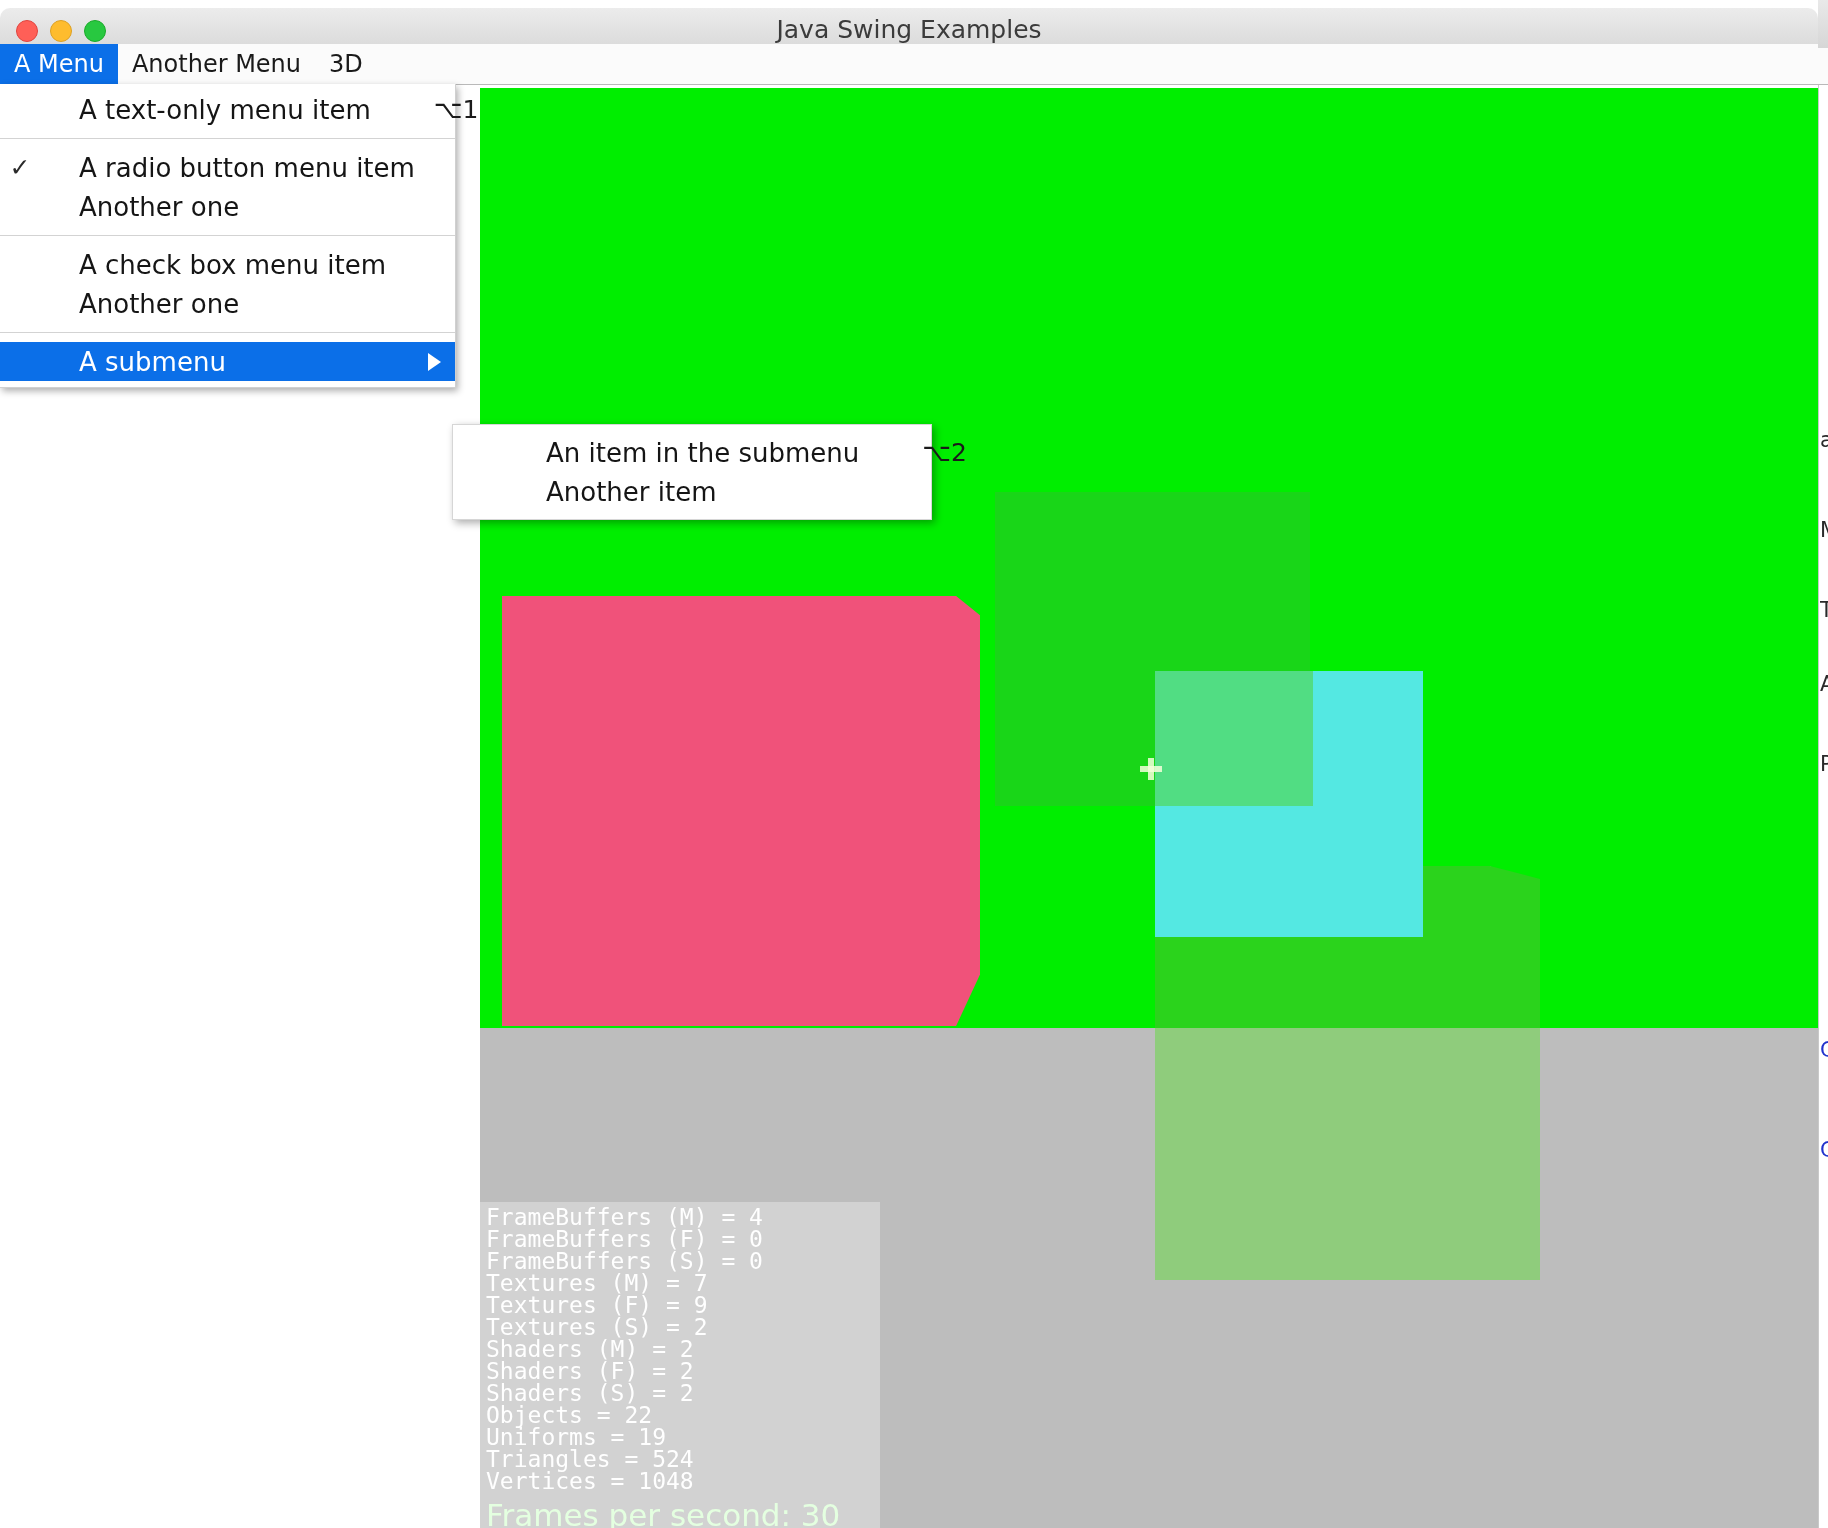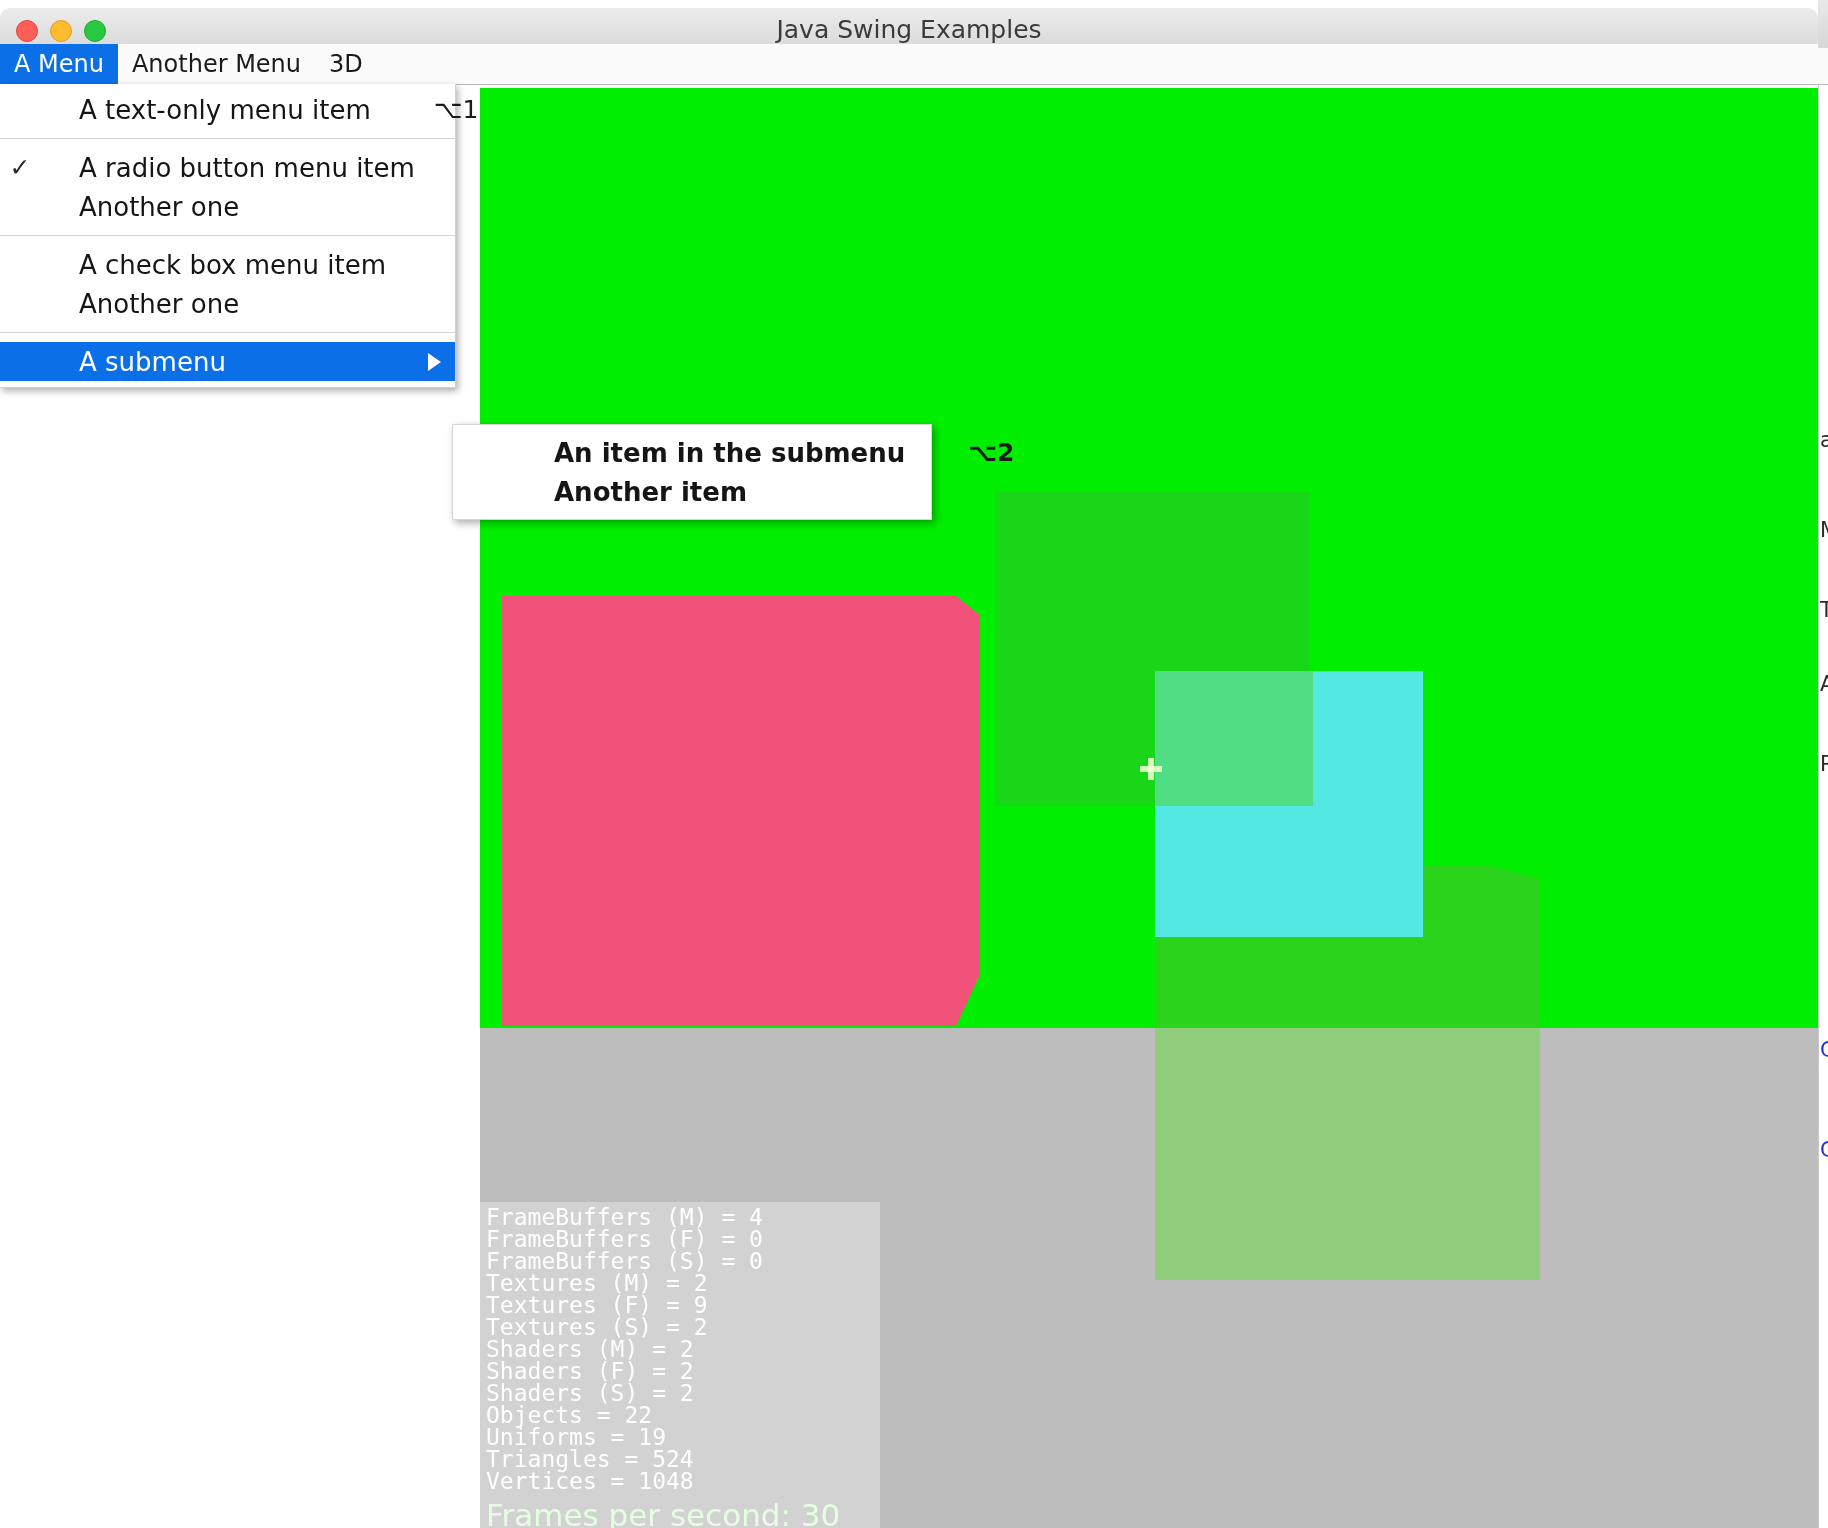--- a/index.html
+++ b/index.html
@@ -92,21 +92,21 @@
     margin-left:12px;
   }
   
   #submenu{
     position:absolute;left:452px;top:424px;width:478px;
     background:#ffffff;
     box-shadow:3px 3px 8px rgba(0,0,0,.33);
     border:1px solid #d6d6d6;
     padding:8px 0;z-index:40;
   }
-  #submenu .menu-item{padding-left:16px;font-weight:bold;}
+  #submenu .menu-item{padding-left:8px;}
   #submenu .mi-check{width:46px;min-width:46px;}
   
   #canvas-area{
     position:absolute;left:480px;top:88px;width:1348px;height:1440px;
     background:#bdbdbd;overflow:hidden;
   }
   #sky{position:absolute;left:0;top:0;width:1348px;height:940px;background:#00ee00;}
   #ground{position:absolute;left:0;top:940px;width:1348px;height:500px;background:#bdbdbd;}
   .shape{position:absolute;}
   #shape-green-back{
@@ -203,21 +203,21 @@
     <div class="shape" id="shape-lightgreen"></div>
     <div class="shape" id="shape-green-front-top"></div>
     <div class="shape" id="shape-cyan"></div>
     <div class="shape" id="shape-green-overlap"></div>
     <div id="crosshair"></div>
 
     <div id="stats-overlay">
       <div class="stat-line">FrameBuffers (M) = 4</div>
       <div class="stat-line">FrameBuffers (F) = 0</div>
       <div class="stat-line">FrameBuffers (S) = 0</div>
-      <div class="stat-line">Textures (M) = 2</div>
+      <div class="stat-line">Textures (M) = 7</div>
       <div class="stat-line">Textures (F) = 9</div>
       <div class="stat-line">Textures (S) = 2</div>
       <div class="stat-line">Shaders (M) = 2</div>
       <div class="stat-line">Shaders (F) = 2</div>
       <div class="stat-line">Shaders (S) = 2</div>
       <div class="stat-line">Objects = 22</div>
       <div class="stat-line">Uniforms = 19</div>
       <div class="stat-line">Triangles = 524</div>
       <div class="stat-line">Vertices = 1048</div>
       <div id="fps-line">Frames per second: 30</div>

